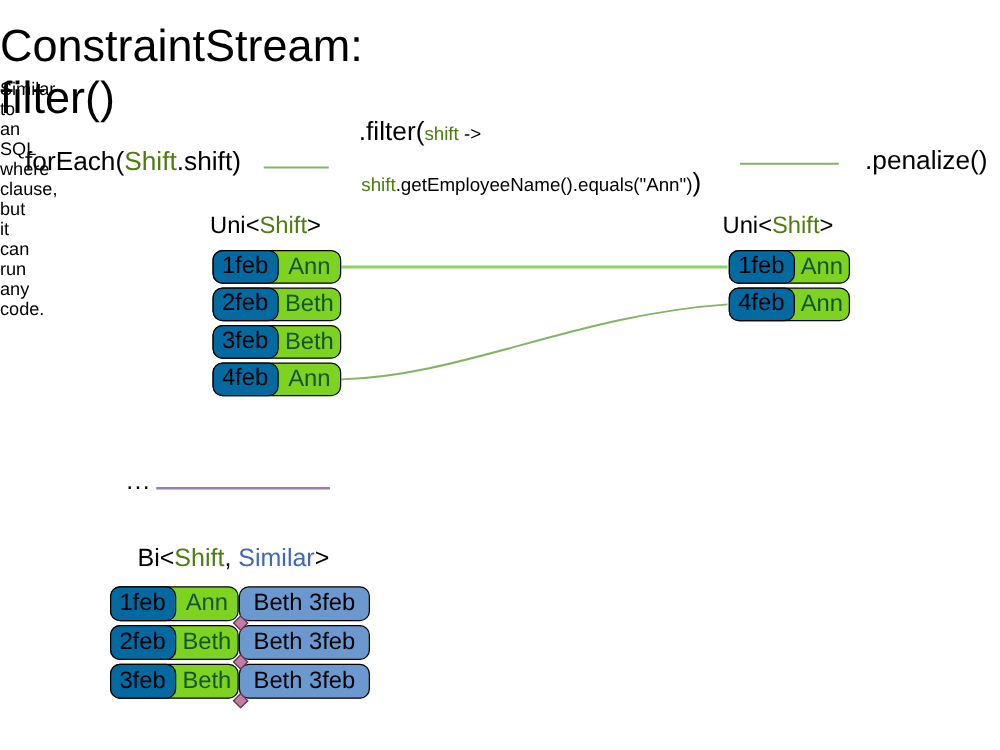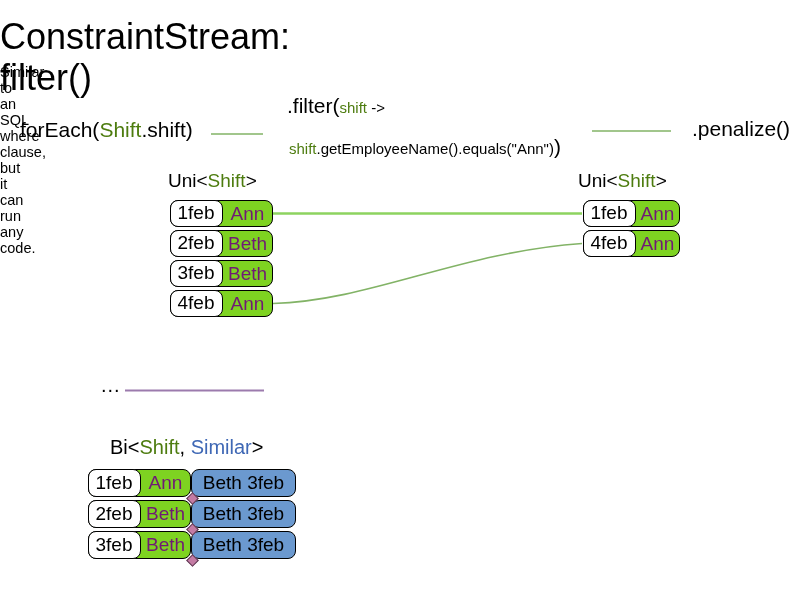--- a/index.html
+++ b/index.html
@@ -21,27 +21,27 @@
 
   .stream-heading { font-size: 19px; white-space: nowrap; }
   .bi-heading { font-size: 20px; white-space: nowrap; }
 
   .shift-row {
     position: absolute; width: 103px; height: 27px; box-sizing: border-box;
     background: #7ED321; border: 1.5px solid #000; border-radius: 8px;
   }
   .date-cell {
     position: absolute; left: -1.5px; top: -1.5px; width: 53px; height: 27px; box-sizing: border-box;
-    background: #ffffff; border: 1.5px solid #000; border-radius: 8px;
+    background: #0369a1; border: 1.5px solid #000; border-radius: 8px;
     display: flex; align-items: center; justify-content: center; font-size: 19px;
   }
   .employee-cell {
     position: absolute; left: 52px; right: 0; top: 0; bottom: 0;
     display: flex; align-items: center; justify-content: center;
-    font-size: 19px; color: #701a75;
+    font-size: 19px; color: #14532d;
   }
   .row-h28 { height: 28px; }
   .row-h28 .date-cell { height: 28px; }
 
   .dayoff-cell {
     position: absolute; width: 105px; height: 28px; box-sizing: border-box;
     background: #6B99CF; border: 1.5px solid #000; border-radius: 8px;
     display: flex; align-items: center; justify-content: center; font-size: 19px; text-align: center;
   }
   .anchor-diamond {

